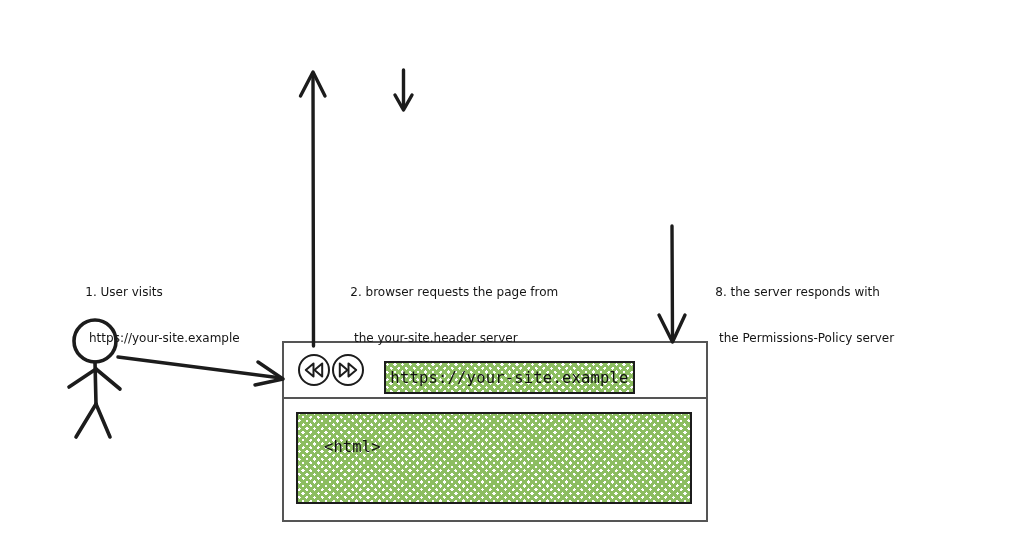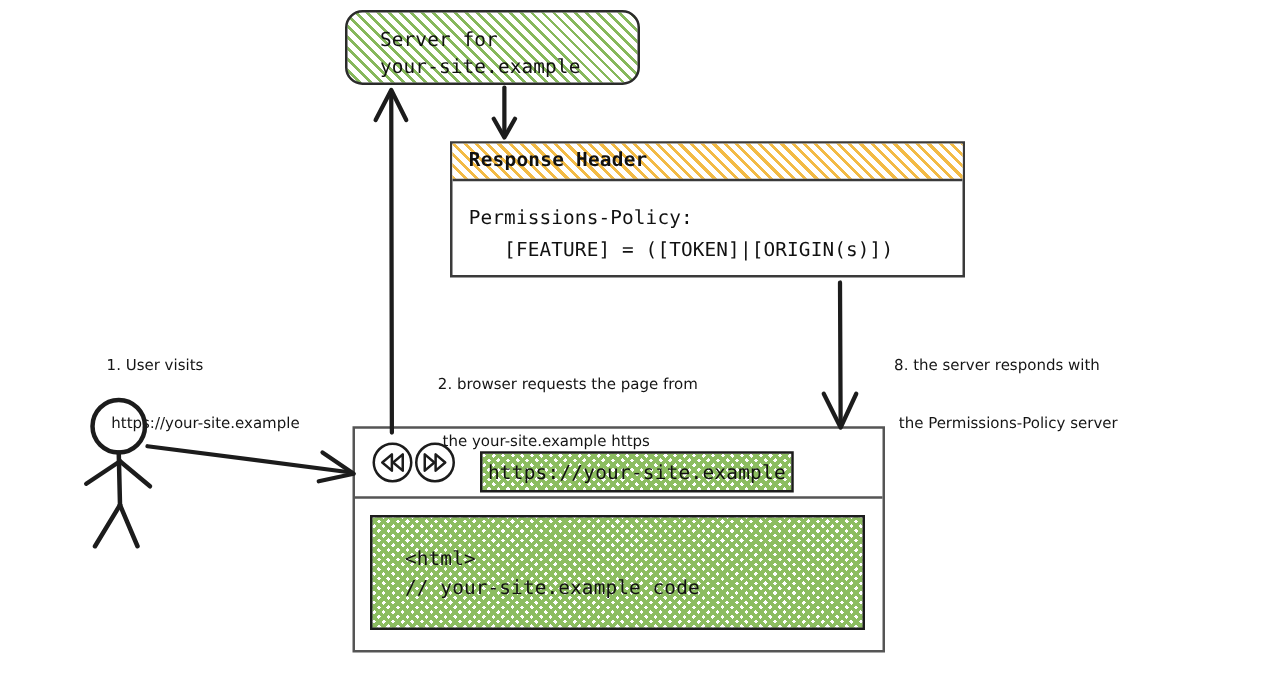--- a/index.html
+++ b/index.html
@@ -95,46 +95,33 @@
   }
   #page-content .code.l1{top:24px;}
   #page-content .code.l2{top:47px;}
 
   
   .note{
     position:absolute;color:#151515;font-size:12px;line-height:23px;
     font-family:"DejaVu Sans",sans-serif;white-space:pre;
   }
   #note-1{left:70px;top:258px;}
-  #note-2{left:335px;top:273px;}
+  #note-2{left:335px;top:258px;}
   #note-3{left:700px;top:258px;}
   .note .l2{display:block;padding-left:19px;}
 
   
   #ink{position:absolute;left:0;top:0;width:1012px;height:538px;pointer-events:none;}
 </style>
 </head>
 <body>
 
 <div class="stage">
 
-  <div id="server-box" class="hatch-green">
-    <div class="lbl">Server for</div>
-    <div class="lbl" style="top:33px;">your-site.example</div>
-  </div>
 
-  <div id="resp-box">
-    <div id="resp-title" class="hatch-orange">
-      <span>Response Header</span>
-    </div>
-    <div id="resp-body">
-      <div class="line first">Permissions-Policy:</div>
-      <div class="line">   [FEATURE] = ([TOKEN]|[ORIGIN(s)])</div>
-    </div>
-  </div>
 
   <div id="browser">
     <div id="browser-toolbar">
 
       <div class="navbtn" id="nav-back">
         <svg width="22" height="22" viewBox="0 0 22 22">
           <path d="M10.5 4.5 L10.5 17.5 L2.8 11 Z" fill="none" stroke="#1c1c1c" stroke-width="2" stroke-linejoin="round"></path>
           <path d="M19.2 4.5 L19.2 17.5 L11.5 11 Z" fill="none" stroke="#1c1c1c" stroke-width="2" stroke-linejoin="round"></path>
         </svg>
       </div>
@@ -146,31 +133,30 @@
         </svg>
       </div>
 
       <div id="urlbar" class="hatch-green-dense">
         <span>https://your-site.example</span>
       </div>
     </div>
 
     <div id="page-content" class="hatch-green-dense">
       <div class="code l1">&lt;html&gt;</div>
-      <div class="code l2">// your-site.example code</div>
     </div>
   </div>
 
   <div class="note" id="note-1">
     <span>1. User visits</span>
     <span class="l2">https://your-site.example</span>
   </div>
   <div class="note" id="note-2">
     <span>2. browser requests the page from</span>
-    <span class="l2">the your-site.example https</span>
+    <span class="l2">the your-site.header server</span>
   </div>
   <div class="note" id="note-3">
     <span>8. the server responds with</span>
     <span class="l2">the Permissions-Policy server</span>
   </div>
 
   <svg id="ink" viewBox="0 0 1012 538">
 
     <g>
       <path d="M313.5 346 L313 76" fill="none" stroke="#1c1c1c" stroke-width="3.4" stroke-linecap="round"></path>

